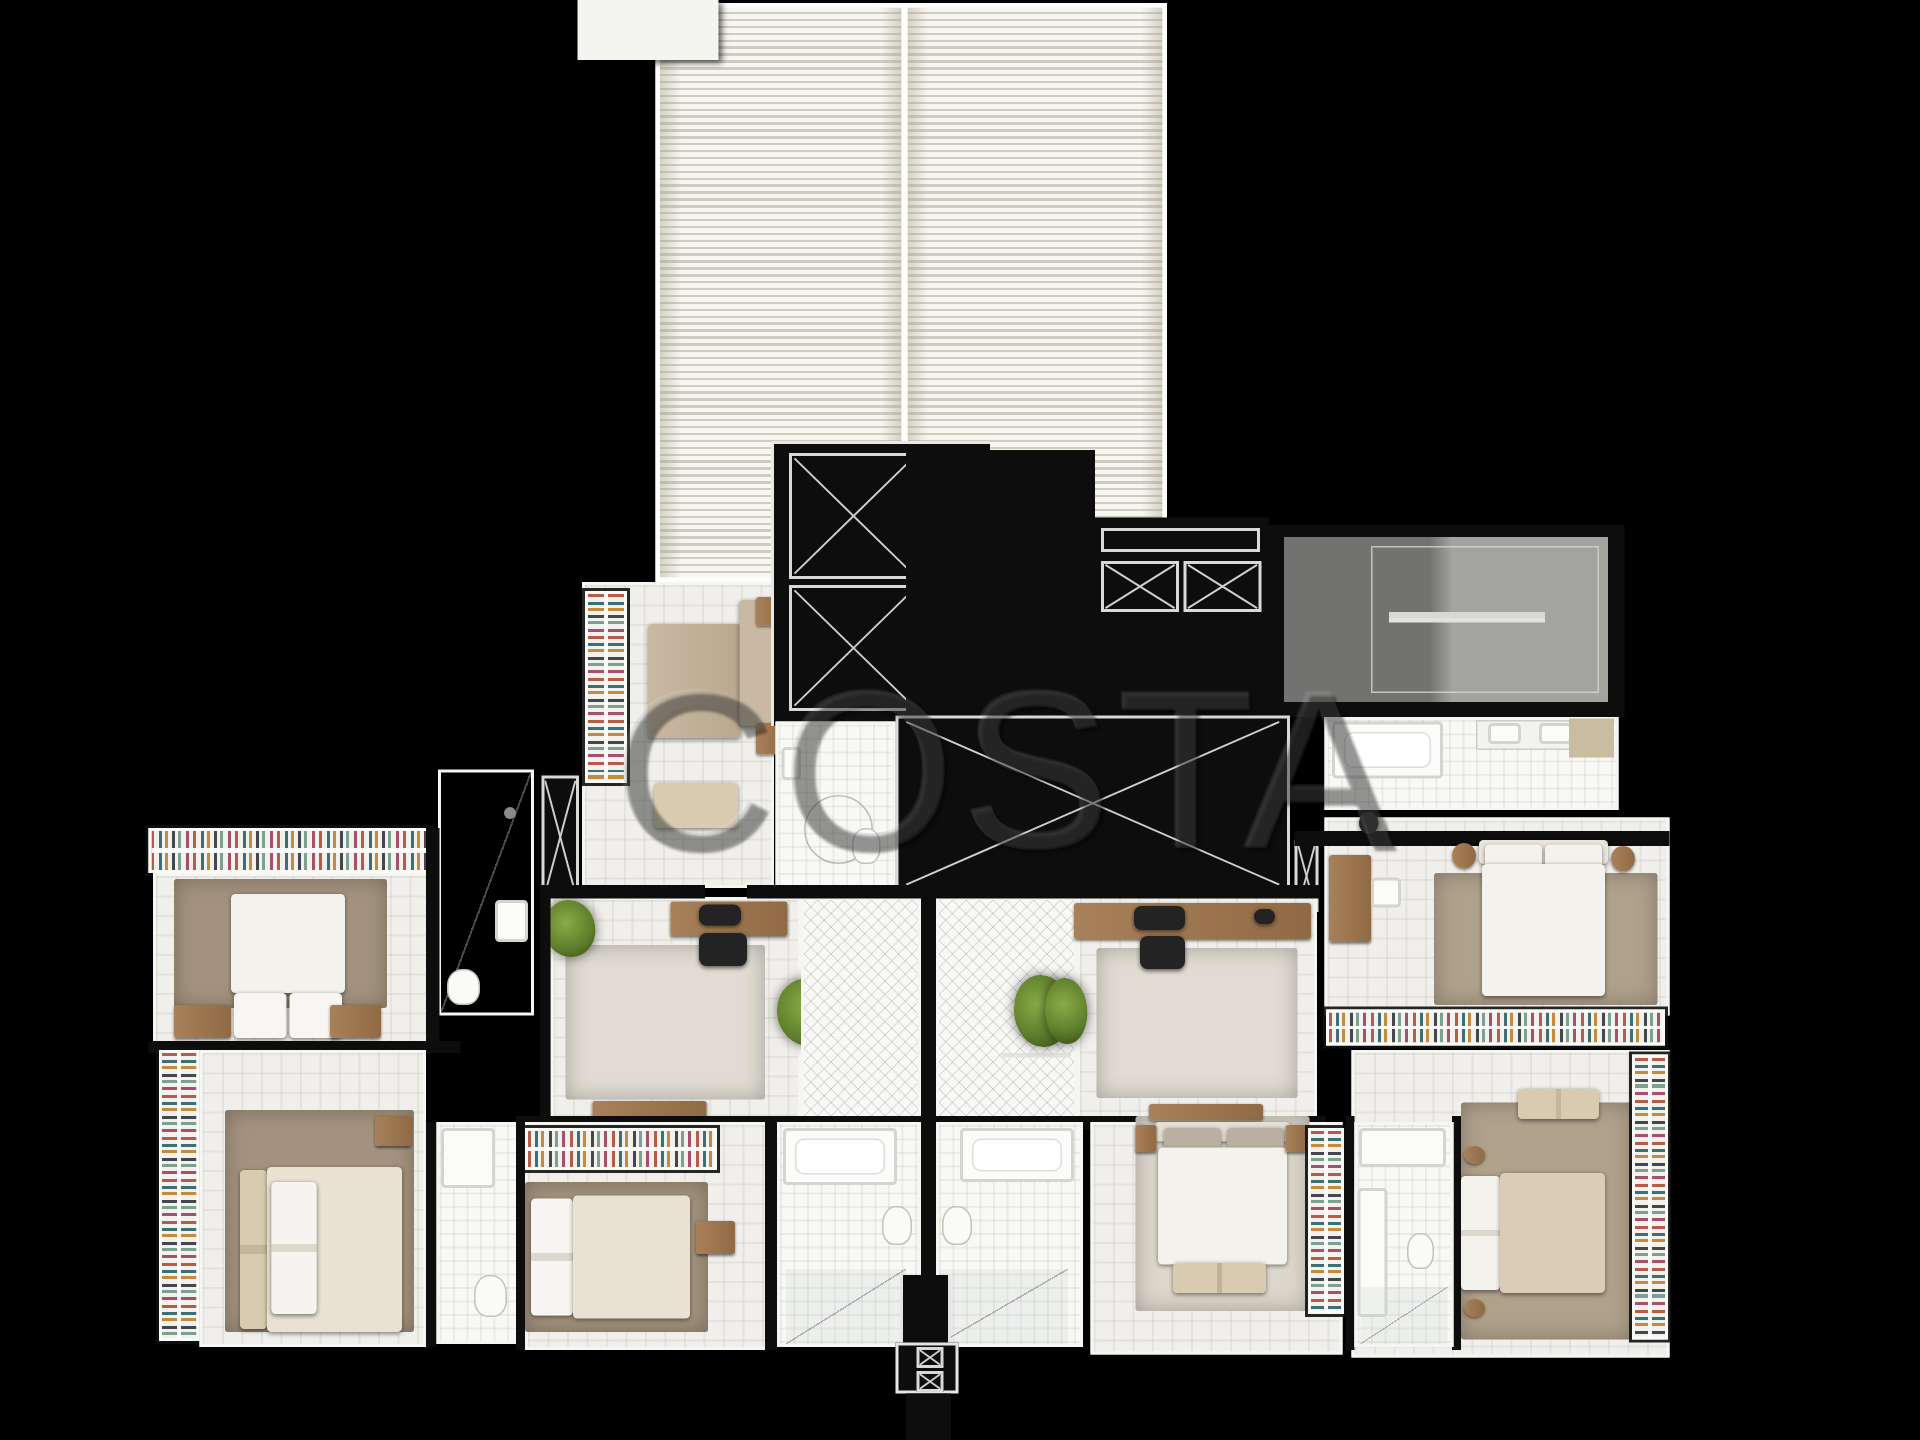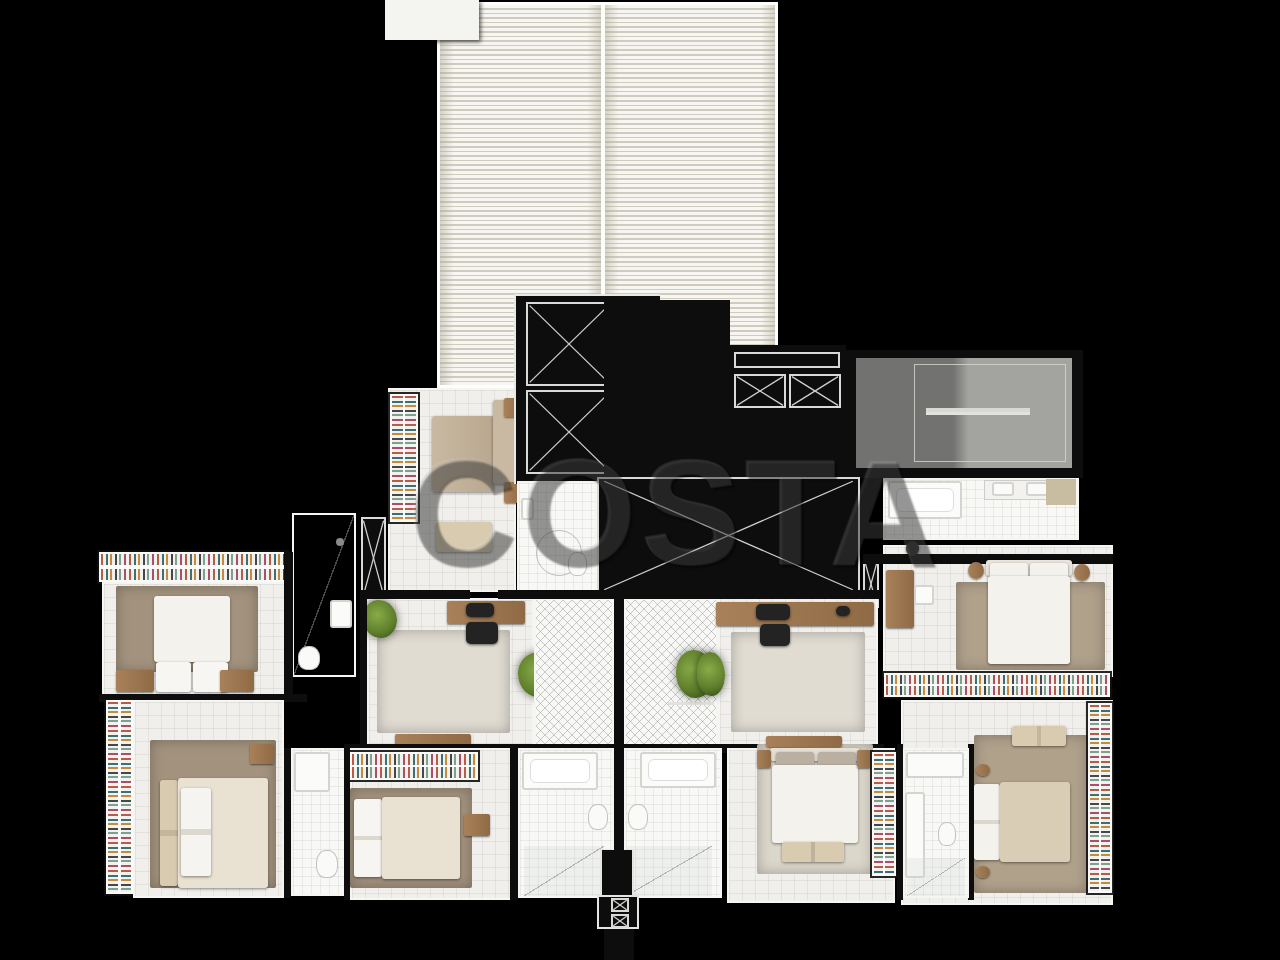--- a/index.html
+++ b/index.html
@@ -32,21 +32,21 @@
   .whitegoods{background:#fbfbf9;border:2px solid #d4d4d0;border-radius:3px;}
   .toilet{background:#fafaf8;border:1px solid #c2c2be;border-radius:45% 45% 40% 40%;}
   .darkseat{background:#232323;border-radius:5px;box-shadow:0 1px 3px rgba(0,0,0,.6);}
   .soft{border-radius:3px;box-shadow:0 1px 3px rgba(0,0,0,.45);}
   .glass{background:linear-gradient(to bottom right,transparent 49.4%,rgba(130,130,130,.55) 49.4% 50.6%,transparent 50.6%);}
   .crossfloor{background-image:linear-gradient(to bottom right,transparent 49.7%,rgba(140,140,140,.45) 49.7% 50.25%,transparent 50.25%),
                                linear-gradient(to top right,transparent 49.7%,rgba(140,140,140,.45) 49.7% 50.25%,transparent 50.25%);}
   .steps{background:repeating-linear-gradient(90deg,#dedeba0 0,#d8d8d4 0 3px,#8e8e8a 3px 12px);border-top:3px solid #e2e2de;}
   .wm-line{color:rgba(160,160,160,.38);font-size:17px;letter-spacing:14px;font-weight:400;
            text-shadow:0 1px 1px rgba(0,0,0,.6),0 -1px 1px rgba(255,255,255,.05);white-space:nowrap;}
-  .wm-name{color:rgba(128,128,128,.14);font-size:150px;font-weight:700;letter-spacing:4px;line-height:1;
+  .wm-name{color:rgba(128,128,128,.14);font-size:150px;font-weight:400;letter-spacing:4px;line-height:1;
            text-shadow:2px 2px 2px rgba(0,0,0,.4),-1px -1px 1px rgba(255,255,255,.10);white-space:nowrap;}
 </style>
 </head>
 <body>
 
 <div id="canvas">
 
   <div class="abs slats" style="left:437px;top:2px;width:167px;height:386px;"></div>
   <div class="abs slats" style="left:602px;top:2px;width:176px;height:348px;"></div>
   <div class="abs" style="left:385px;top:0;width:94px;height:40px;background:#f4f4f1;box-shadow:2px 2px 4px rgba(0,0,0,.6);"></div>

